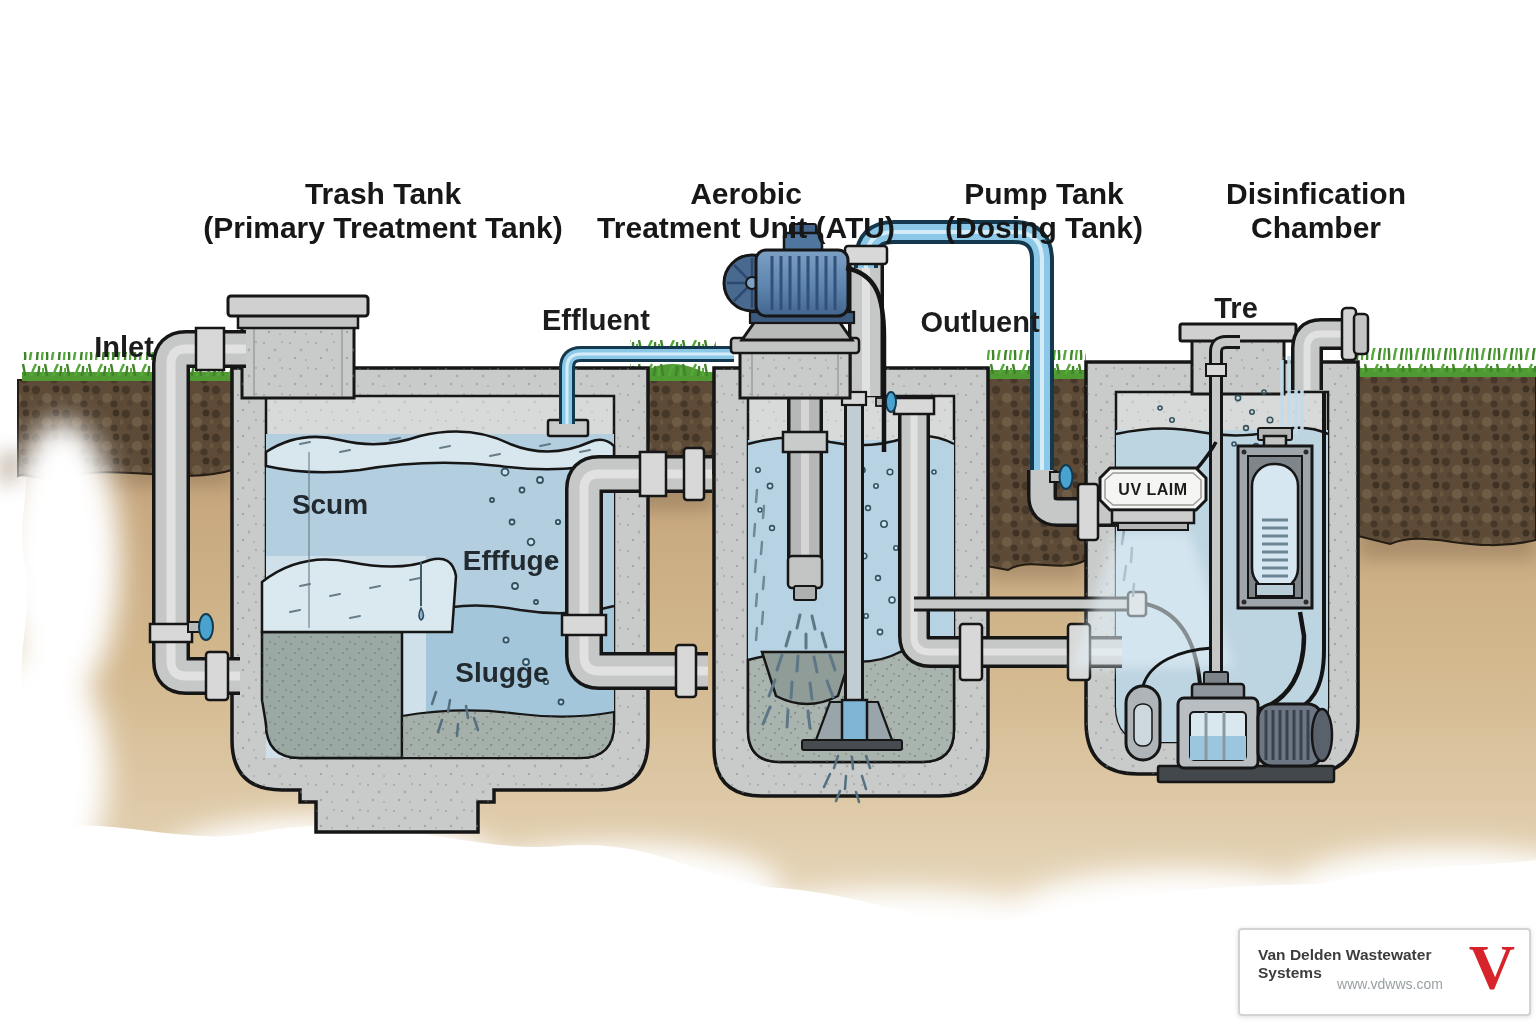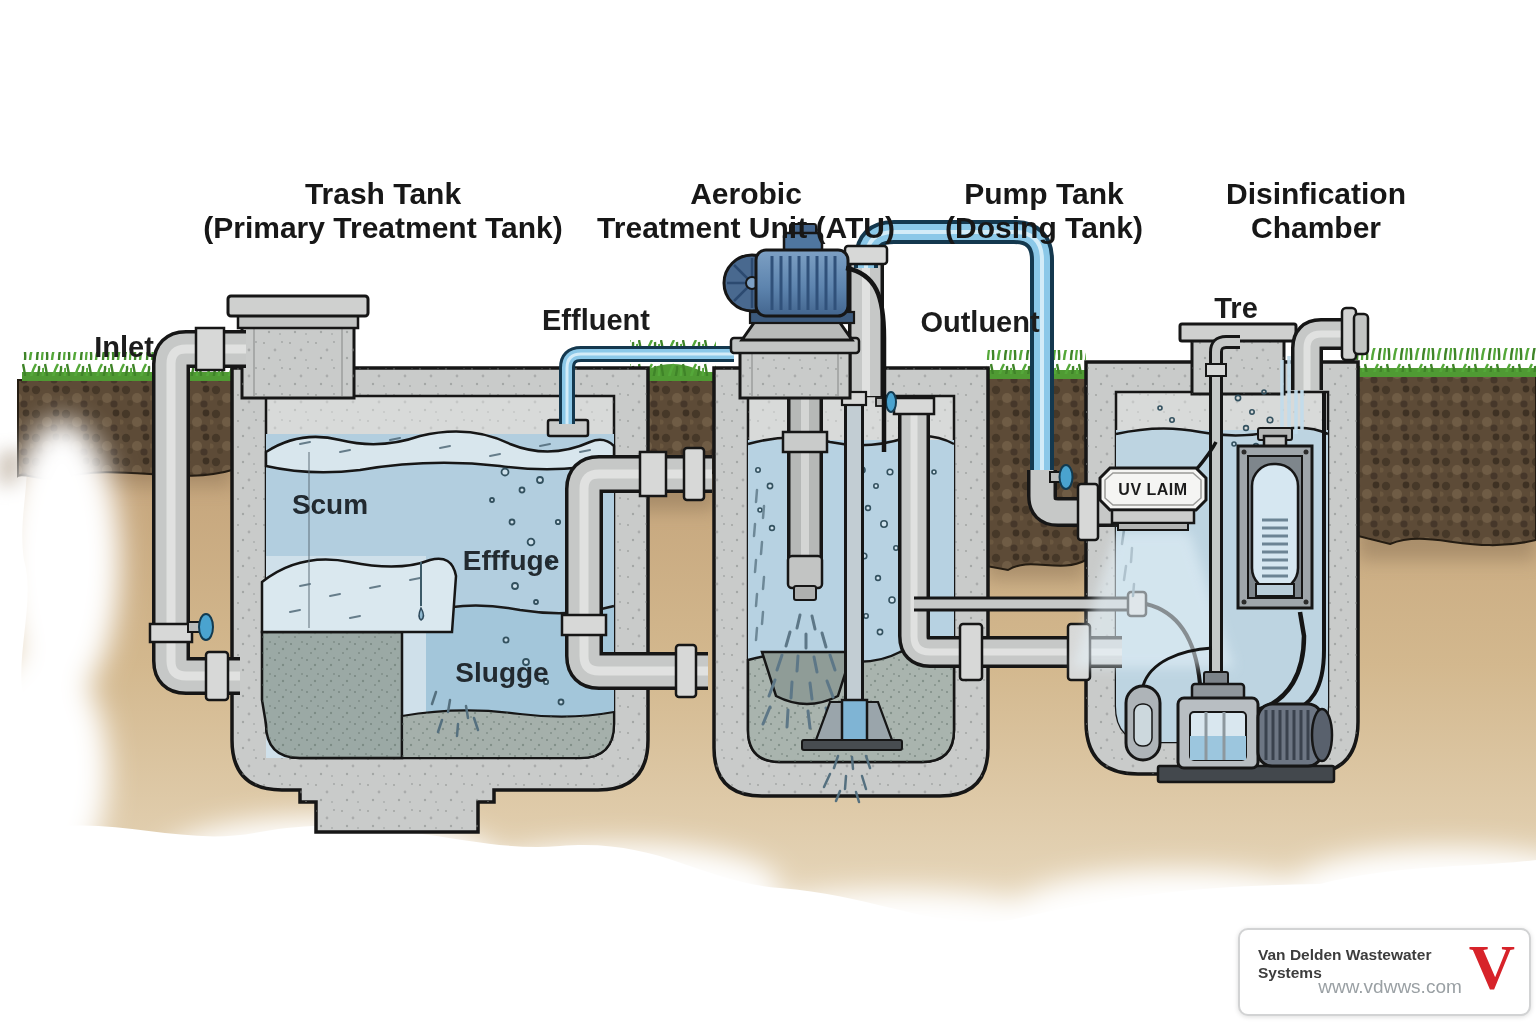--- a/index.html
+++ b/index.html
@@ -6,23 +6,23 @@
   .stage{position:relative;width:1536px;height:1024px;background:#ffffff;overflow:hidden;
          font-family:"Liberation Sans",sans-serif;}
   .stage svg{position:absolute;left:0;top:0;}
   text{font-family:"Liberation Sans",sans-serif;}
   .ttl{font-weight:700;font-size:30px;fill:#171717;}
   .lbl{font-weight:700;font-size:29px;fill:#1c1c1c;}
   .lay{font-weight:700;font-size:28px;fill:#222a30;}
   .tiny{font-weight:700;font-size:16px;fill:#1c1c1c;letter-spacing:.5px;}
   
   .wm{position:absolute;left:1238px;top:928px;width:289px;height:84px;background:#ffffff;
-      border:2px solid #d2d3d4;border-radius:10px;box-shadow:0 1px 5px rgba(0,0,0,.14);}
+      border:2px solid #d2d3d4;border-radius:4px;box-shadow:0 1px 5px rgba(0,0,0,.14);}
   .wm-co{position:absolute;left:18px;top:16px;width:200px;font-size:15.5px;font-weight:700;color:#3d3d3d;line-height:1.15;}
-  .wm-url{position:absolute;left:60px;top:46px;width:180px;text-align:center;font-size:19px;color:#9aa0a4;}
+  .wm-url{position:absolute;left:60px;top:46px;width:180px;text-align:center;font-size:14px;color:#9aa0a4;}
   .wm-v{position:absolute;right:14px;top:6px;font-family:"Liberation Serif",serif;font-weight:700;
         font-size:64px;line-height:64px;}
 </style>
 </head>
 <body>
 
 <div class="stage">
 <svg width="1536" height="1024" viewBox="0 0 1536 1024" xmlns="http://www.w3.org/2000/svg">
   <defs>
     <pattern id="spk" width="26" height="26" patternUnits="userSpaceOnUse">

